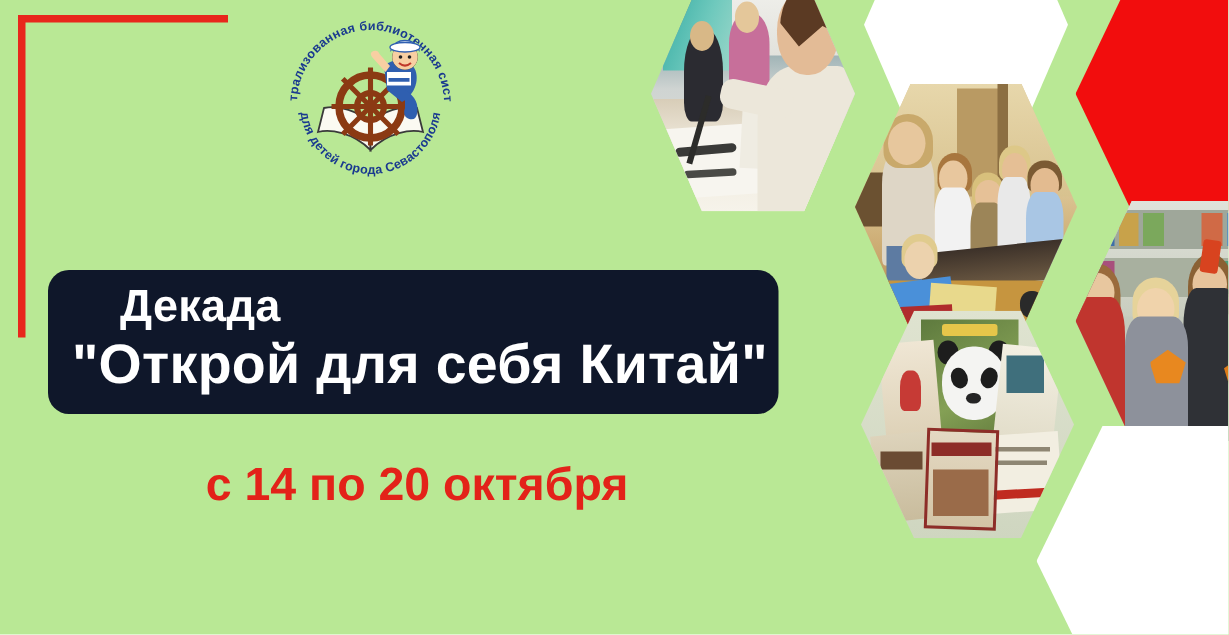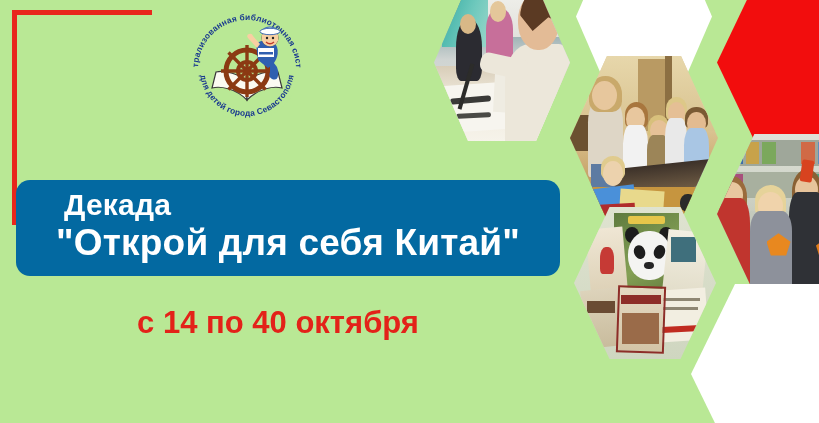--- a/index.html
+++ b/index.html
@@ -34,25 +34,25 @@
     left: 186px;
     top: 8px;
     width: 122px;
     height: 122px;
   }
   #logo svg { display: block; width: 122px; height: 122px; }
 
   
   #title-banner {
     position: absolute;
-    left: 16px;
+    left: 32px;
     top: 180px;
-    width: 544px;
+    width: 487px;
     height: 96px;
-    background: #0369a1;
+    background: #0f172a;
     border-radius: 14px;
     box-sizing: border-box;
     padding: 8px 16px 6px 16px;
   }
   #title-line-1 {
     color: #ffffff;
     font-size: 30px;
     font-weight: bold;
     line-height: 34px;
     text-align: left;
@@ -282,21 +282,21 @@
         <path d="M84 52 q10 6, 8 16 q-1 5, -6 3 q-4 -2, -2 -7 z" fill="#2f5fb0"></path>
       </g>
     </svg>
   </div>
 
   <div id="title-banner">
     <div id="title-line-1">Декада</div>
     <div id="title-line-2">"Открой для себя Китай"</div>
   </div>
 
-  <div id="date-line">с 14 по 40 октября</div>
+  <div id="date-line">с 14 по 20 октября</div>
 
   <div id="collage">
 
     <div class="hex hex-white" style="left:156px; top:-62px;"></div>
 
     <div class="hex hex-red" style="left:297px; top:-16px; width:150px;"></div>
 
     <div class="hex" style="left:14px; top:-16px;">
       <div class="scene ph-calligraphy">
         <div class="wall-teal"></div>

